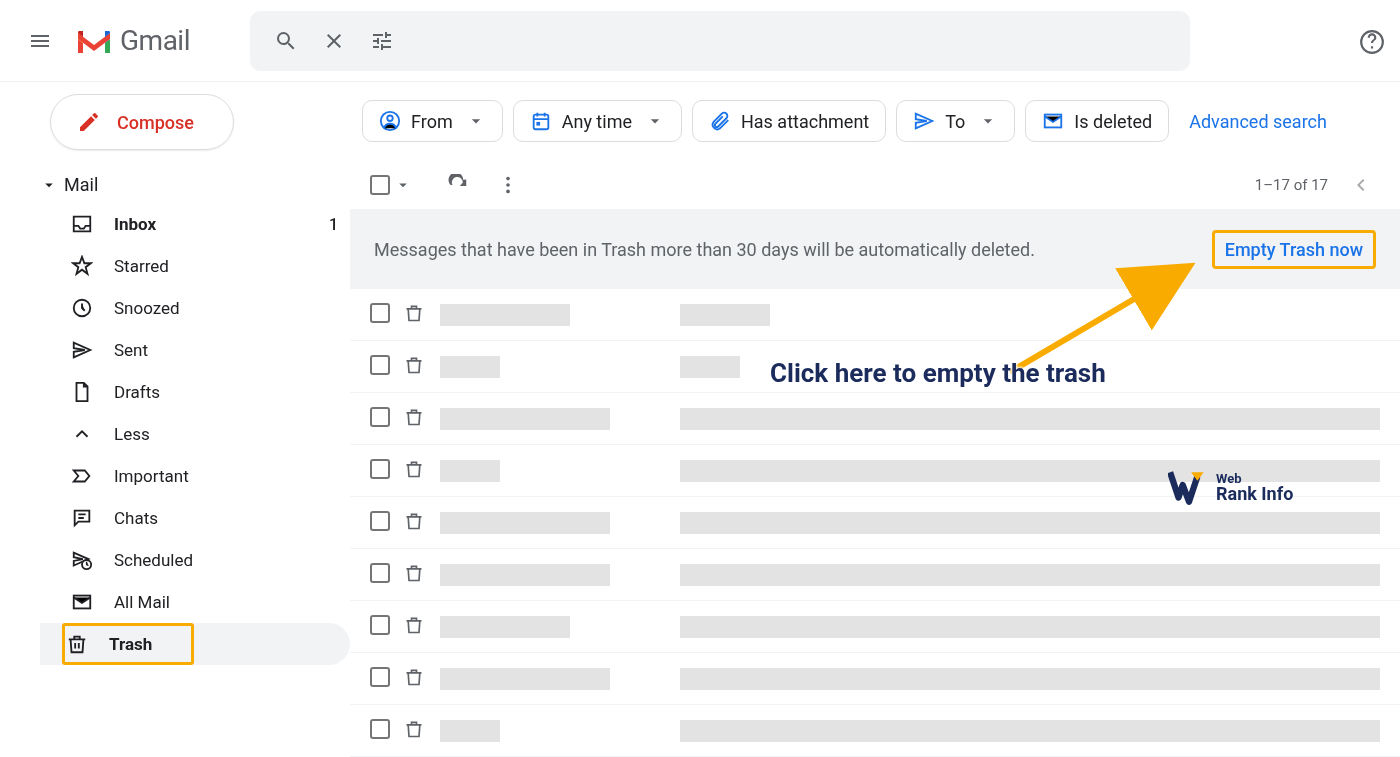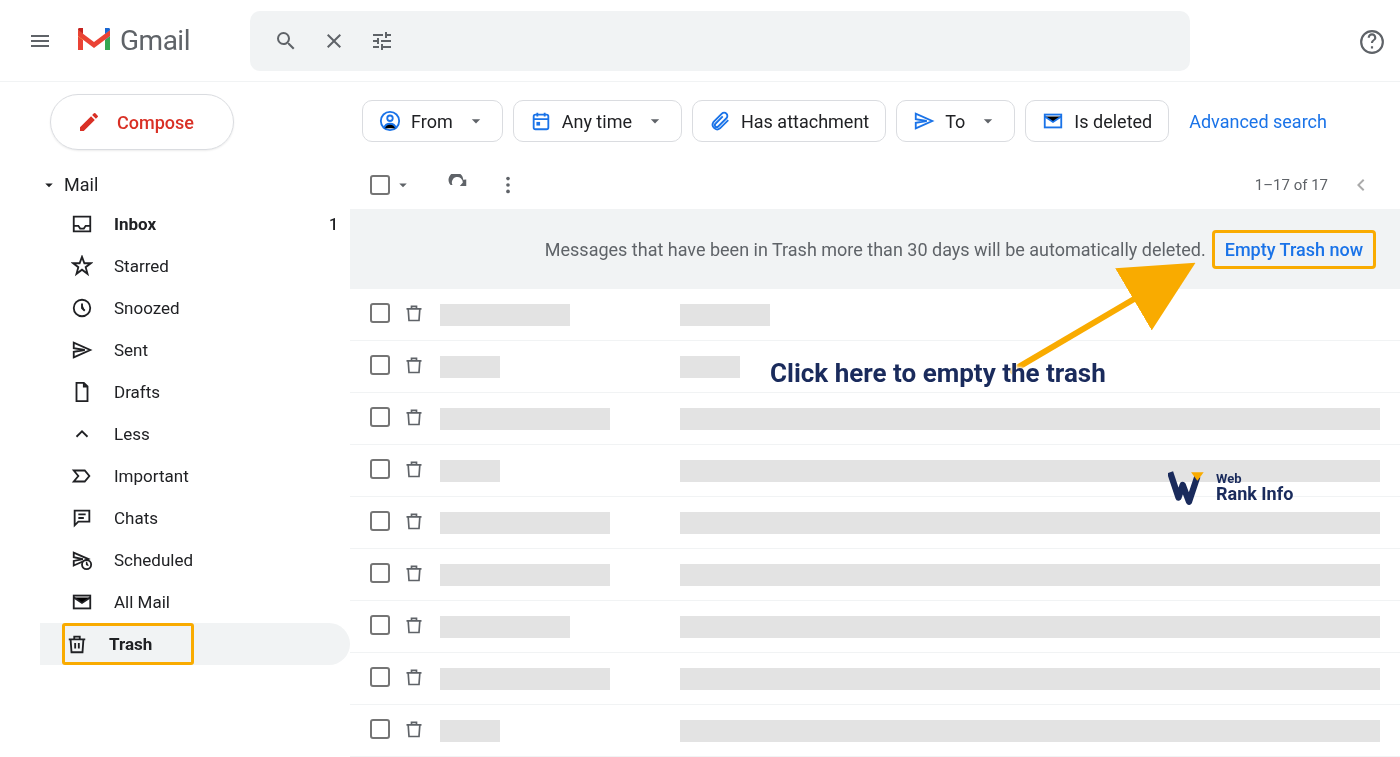--- a/index.html
+++ b/index.html
@@ -1,21 +1,21 @@
 <!DOCTYPE html>
 <html><head>
 <meta charset="utf-8">
 <style>
   * { box-sizing: border-box; font-family: 'Google Sans', Roboto, Arial, sans-serif; }
   body { margin: 0; background: #fff; color: #202124; width: 1400px; height: 757px; overflow: hidden; position: relative; }
 
   
   .header { height: 82px; display: flex; align-items: center; padding: 0 10px 0 16px; border-bottom: 1px solid #f1f3f4; }
   .menu-btn { width: 48px; height: 48px; display:flex; align-items:center; justify-content:center; border-radius:50%; cursor:pointer; }
-  .logo-wrap { display:flex; align-items:flex-start; margin-left: 10px; margin-right: 60px; }
+  .logo-wrap { display:flex; align-items:flex-end; margin-left: 10px; margin-right: 60px; }
   .logo-text { font-size: 28px; color:#5f6368; margin-left: 6px; letter-spacing: -0.5px; }
   .search-bar { flex: 0 0 940px; height: 60px; background:#f1f3f4; border-radius: 10px; display:flex; align-items:center; padding: 0 12px; }
   .search-icon-box { width:48px; height:48px; display:flex; align-items:center; justify-content:center; color:#5f6368; }
   .search-input { flex:1; border:none; background:transparent; outline:none; font-size: 20px; color:#202124; }
   .clear-btn, .tune-btn { width:48px; height:48px; display:flex; align-items:center; justify-content:center; color:#5f6368; cursor:pointer; }
   .help-btn { position:absolute; right: 8px; top: 22px; width:40px; height:40px; display:flex; align-items:center; justify-content:center; color:#5f6368; cursor:pointer; }
 
   .body-wrap { display:flex; height: calc(100% - 82px); margin-left: 40px; }
 
   
@@ -38,21 +38,21 @@
   .chip .drop { margin-left:3px; color:#5f6368; }
   .adv-search { margin-left: 10px; color:#1a73e8; font-size:18px; cursor:pointer; }
 
   .toolbar { display:flex; align-items:center; height:56px; padding: 0 20px; border-bottom: 1px solid #f1f3f4; }
   .select-all { display:flex; align-items:center; gap:4px; color:#5f6368; cursor:pointer; }
   .tb-btn { width:44px; height:44px; display:flex; align-items:center; justify-content:center; color:#5f6368; cursor:pointer; margin-left: 6px; }
   .tb-spacer { flex:1; }
   .page-info { color:#5f6368; font-size:15px; margin-right: 12px; }
   .page-arrow { width:40px; height:40px; display:flex; align-items:center; justify-content:center; color:#aaa; cursor:pointer; }
 
-  .banner { background:#f1f3f4; padding: 20px 24px; display:flex; align-items:center; justify-content:flex-end; font-size:18px; color:#5f6368; position:relative; }
+  .banner { background:#f1f3f4; padding: 20px 24px; display:flex; align-items:center; justify-content:space-between; font-size:18px; color:#5f6368; position:relative; }
   .banner-text { max-width: 820px; text-align:right; }
   .empty-link { color:#1a73e8; font-weight:500; cursor:pointer; border: 3px solid #f9ab00; border-radius:4px; padding: 6px 10px; margin-left: 6px; }
 
   .email-list { }
   .email-row { height: 52px; border-bottom: 1px solid #f1f3f4; display:flex; align-items:center; padding: 0 20px; }
   .row-cb { margin-right: 14px; color:#b8b8b8; }
   .row-trash { margin-right: 16px; color:#5f6368; }
   .pix { height: 22px; display:flex; gap:4px; }
   .pix span { display:inline-block; background:#e3e3e3; }
 

